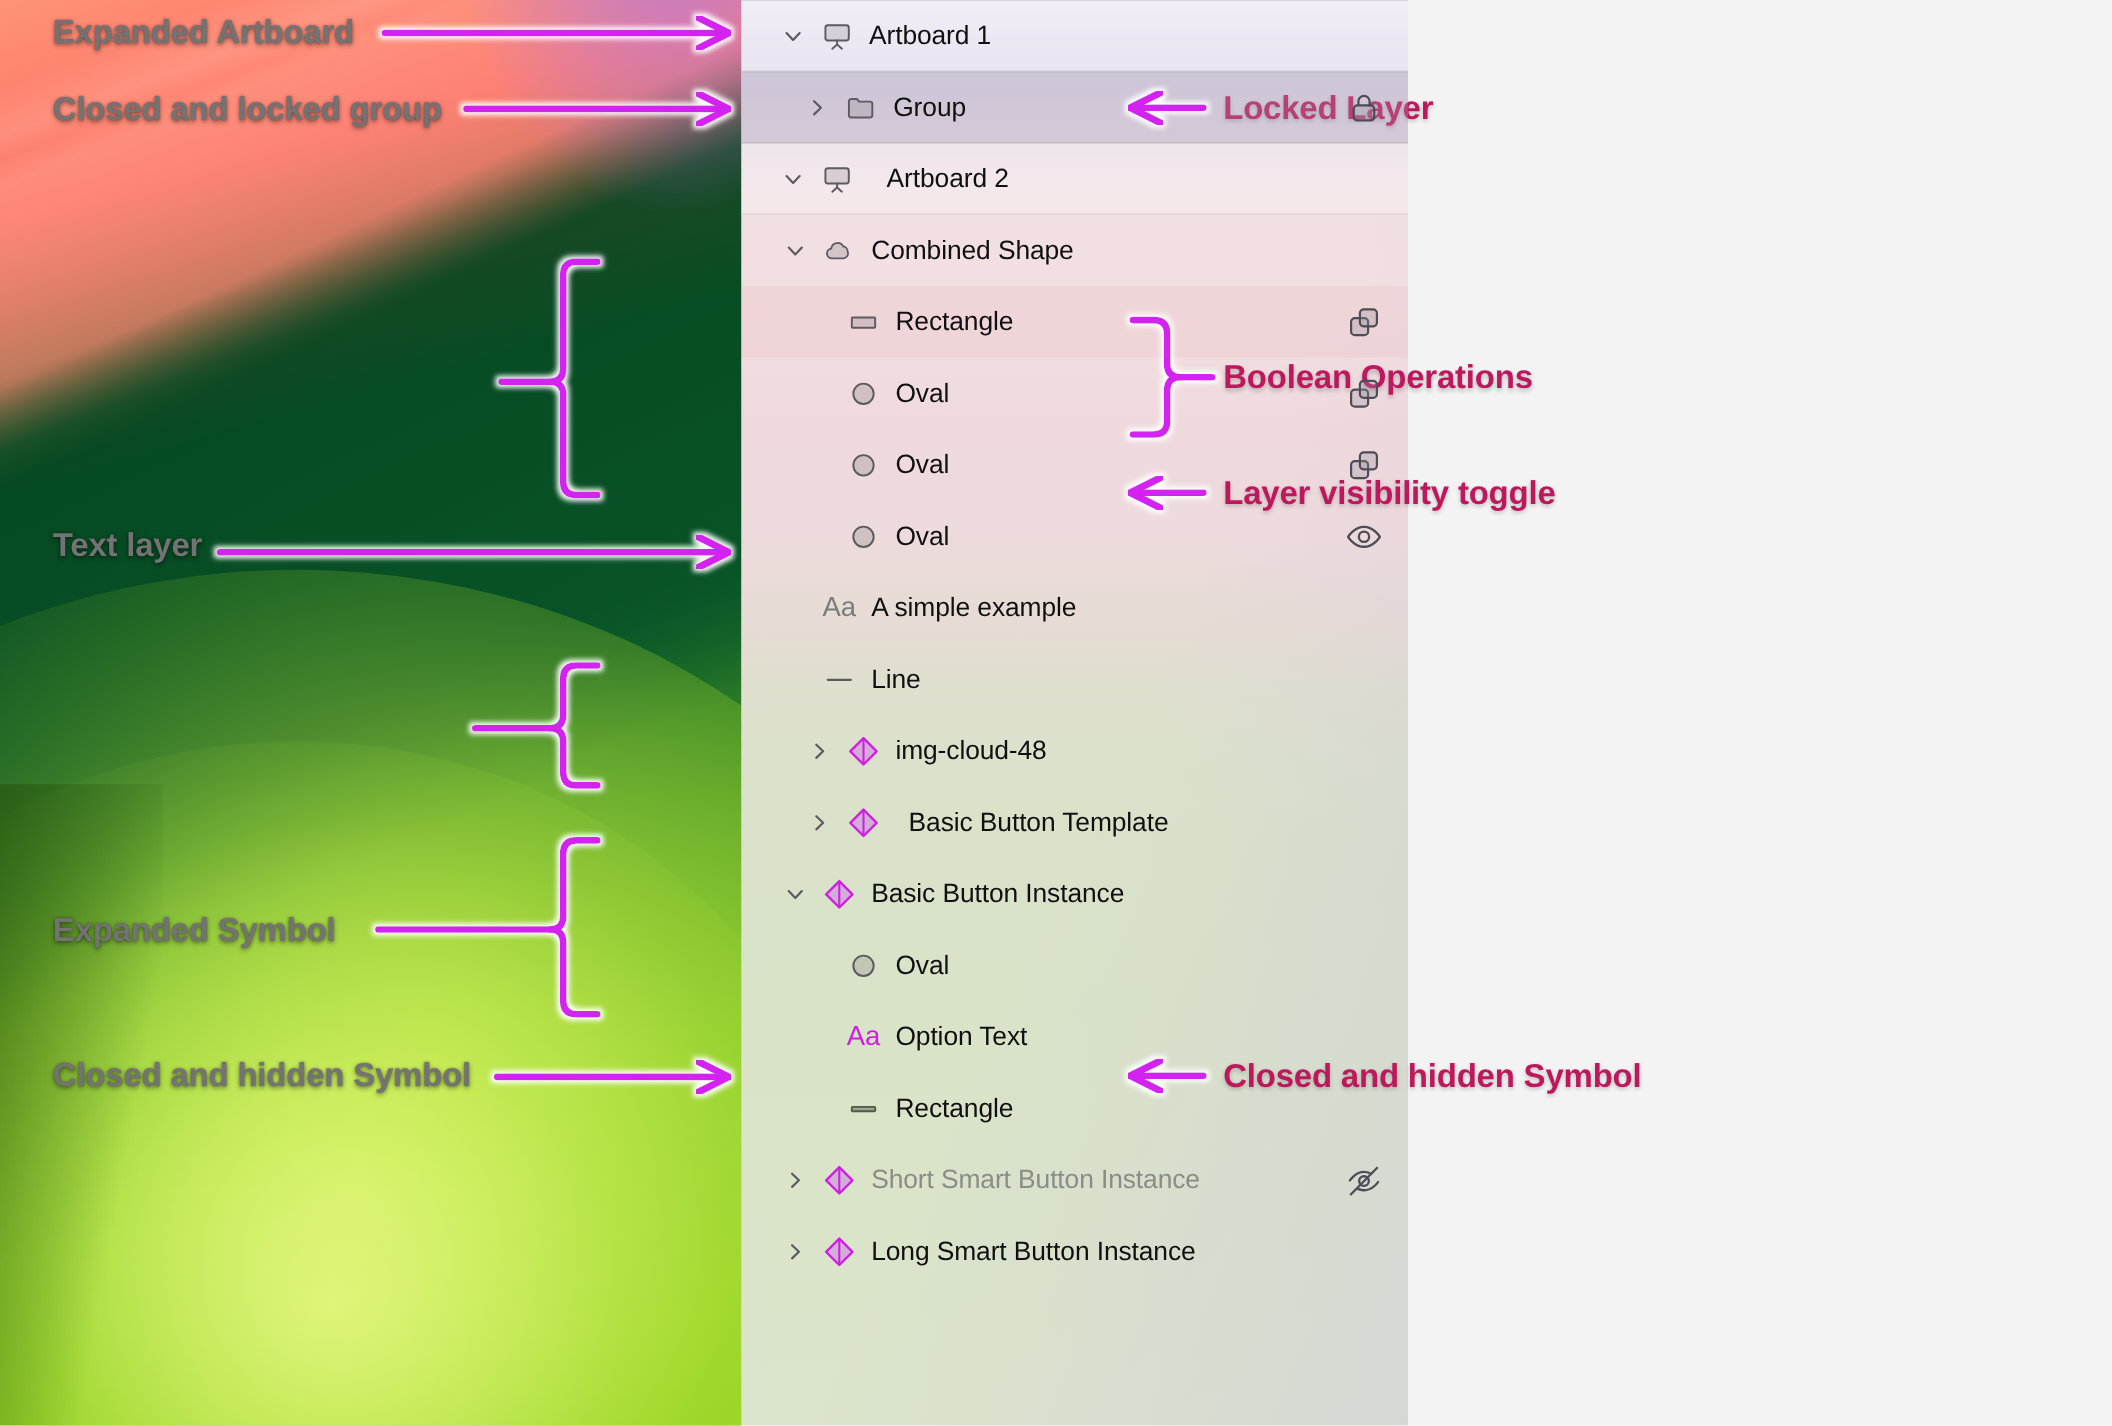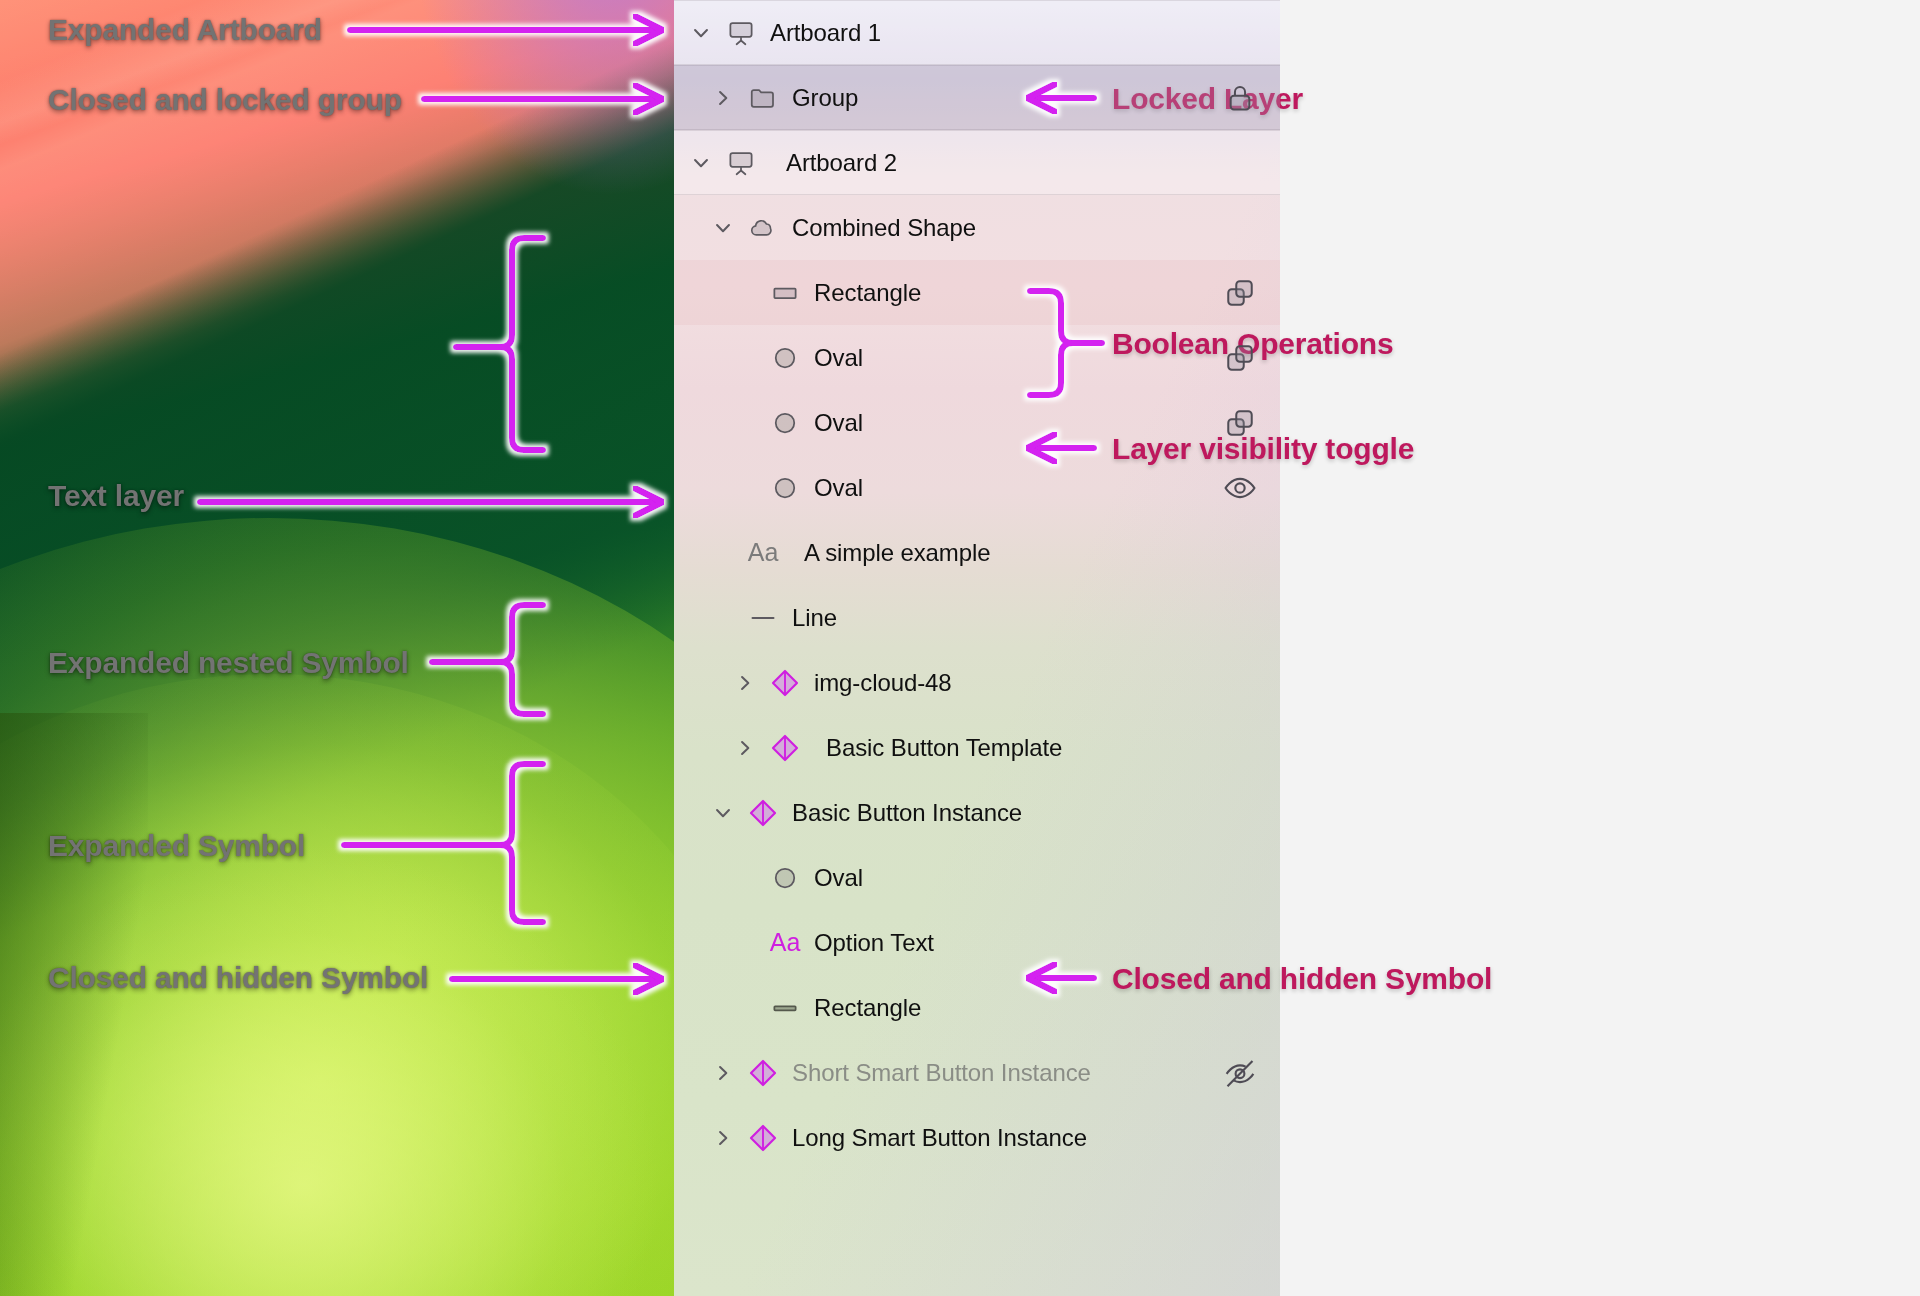--- a/index.html
+++ b/index.html
@@ -115,21 +115,21 @@
     position: relative;
     height: 65px;
     display: flex;
     align-items: center;
     z-index: 2;
   }
   .row.artboard { background: rgba(255,255,255,.30); }
   .row.hl-locked { background: rgba(170,160,180,.30); }
   .row.hl-select { background: rgba(225,170,180,.18); }
   .row.sep-top { border-top: 1px solid rgba(120,110,120,.18); }
-  .row.sep-bottom { border-bottom: 1px solid rgba(120,110,120,.18); }
+  .row.sep-bottom { border-bottom: 1px solid rgba(120,110,120,.18); padding-left: 20px; }
 
   .disc {
     width: 34px; flex: 0 0 34px;
     display: flex; align-items: center; justify-content: center;
     color: #5b5b5e;
   }
   .disc svg { display: block; }
   .ico {
     width: 34px; flex: 0 0 34px;
     display: flex; align-items: center; justify-content: center;
@@ -305,21 +305,21 @@
         <circle cx="12" cy="12" r="3.3"></circle>
           </svg>
         </div>
       </div>
       <div class="row">
         <div class="ind" style="width: 32px;"></div>
         <div class="disc"></div>
         <div class="ico" style="margin-left: 6px;">
           <span style="font-size:25px;line-height:1;color:#7b7b7b;font-family:'Liberation Sans',sans-serif;">Aa</span>
         </div>
-        <div class="label" style="margin-left: 24px;">A simple example</div>
+        <div class="label" style="margin-left: 12px;">A simple example</div>
       </div>
       <div class="row">
         <div class="ind" style="width: 32px;"></div>
         <div class="disc"></div>
         <div class="ico" style="margin-left: 6px;">
           <svg width="30" height="30" viewBox="0 0 24 24" fill="none" stroke="#5d5a60" stroke-width="1.6" stroke-linecap="round">
         <line x1="3.6" y1="12" x2="20.4" y2="12"></line>
           </svg>
         </div>
         <div class="label" style="margin-left: 12px;">Line</div>
@@ -432,21 +432,20 @@
         <path d="M12 2.4 L12 21.6" stroke="#cf1fe0" stroke-width="1.5"></path>
           </svg>
         </div>
         <div class="label" style="margin-left: 12px;">Long Smart Button Instance</div>
       </div>
     </div>
 
   <div class="callout-left" style="left:48px; top:10px;">Expanded Artboard</div>
   <div class="callout-left" style="left:48px; top:80px;">Closed and locked group</div>
   <div class="callout-left" style="left:48px; top:476px;">Text layer</div>
-  <div class="callout-left" style="left:48px; top:643px;">Expanded nested Symbol</div>
   <div class="callout-left" style="left:48px; top:826px;">Expanded Symbol</div>
   <div class="callout-left" style="left:48px; top:958px;">Closed and hidden Symbol</div>
 
   <div class="callout-right" style="left:1112px; top:82px;">Locked Layer</div>
   <div class="callout-right" style="left:1112px; top:327px;">Boolean Operations</div>
   <div class="callout-right" style="left:1112px; top:432px;">Layer visibility toggle</div>
   <div class="callout-right" style="left:1112px; top:962px;">Closed and hidden Symbol</div>
 
   <svg id="anno" viewBox="0 0 1920 1296">
     <defs>

